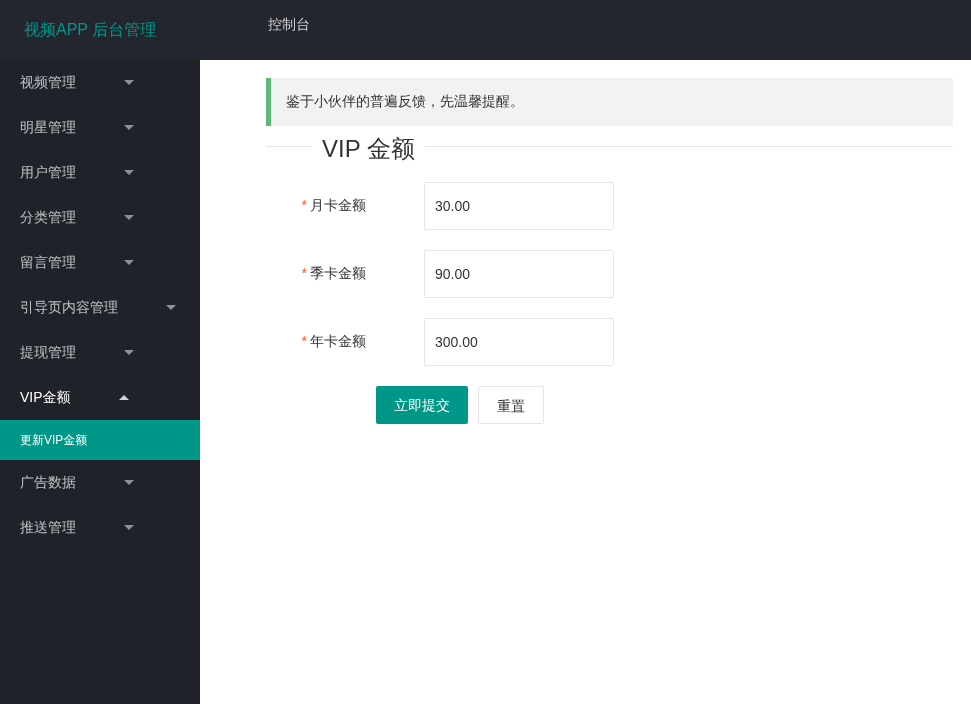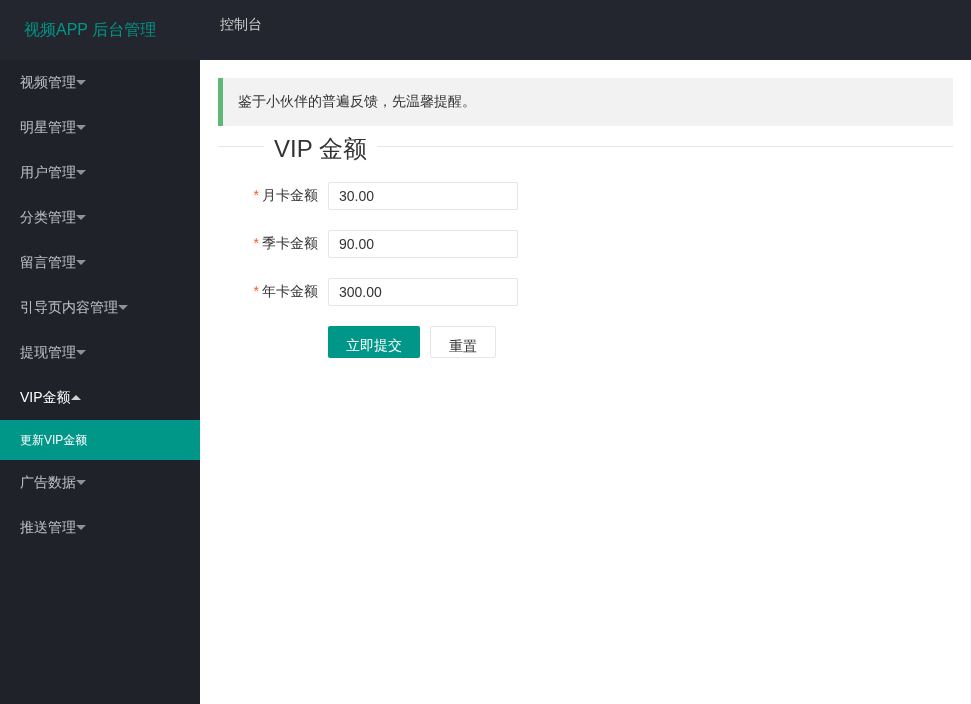--- a/index.html
+++ b/index.html
@@ -1,18 +1,19 @@
 <!DOCTYPE html>
 <html><head>
   <meta charset="utf-8">
   <style>
     * {
       margin: 0;
       padding: 0;
       box-sizing: border-box;
+      gap: 48px;
     }
     body {
       font-family: "Helvetica Neue", Helvetica, "PingFang SC", "Microsoft YaHei", Arial, sans-serif;
       font-size: 14px;
       color: #333;
       background: #fff;
       width: 971px;
       height: 704px;
       overflow: hidden;
     }
@@ -131,37 +132,37 @@
       padding-right: 10px;
       color: #333;
       font-size: 14px;
     }
     .required {
       color: #ff5722;
       margin-right: 3px;
     }
     .form-input {
       width: 190px;
-      height: 28px;
+      height: 48px;
       line-height: 38px;
       border: 1px solid #e6e6e6;
       padding: 0 10px;
       color: #333;
       font-size: 14px;
       border-radius: 2px;
       outline: none;
     }
     .form-buttons {
       display: flex;
       padding-left: 110px;
       gap: 10px;
       margin-top: 5px;
     }
     .btn {
-      height: 32px;
+      height: 38px;
       line-height: 38px;
       padding: 0 18px;
       border: none;
       border-radius: 2px;
       cursor: pointer;
       font-size: 14px;
     }
     .btn-primary {
       background: #009688;
       color: #fff;

